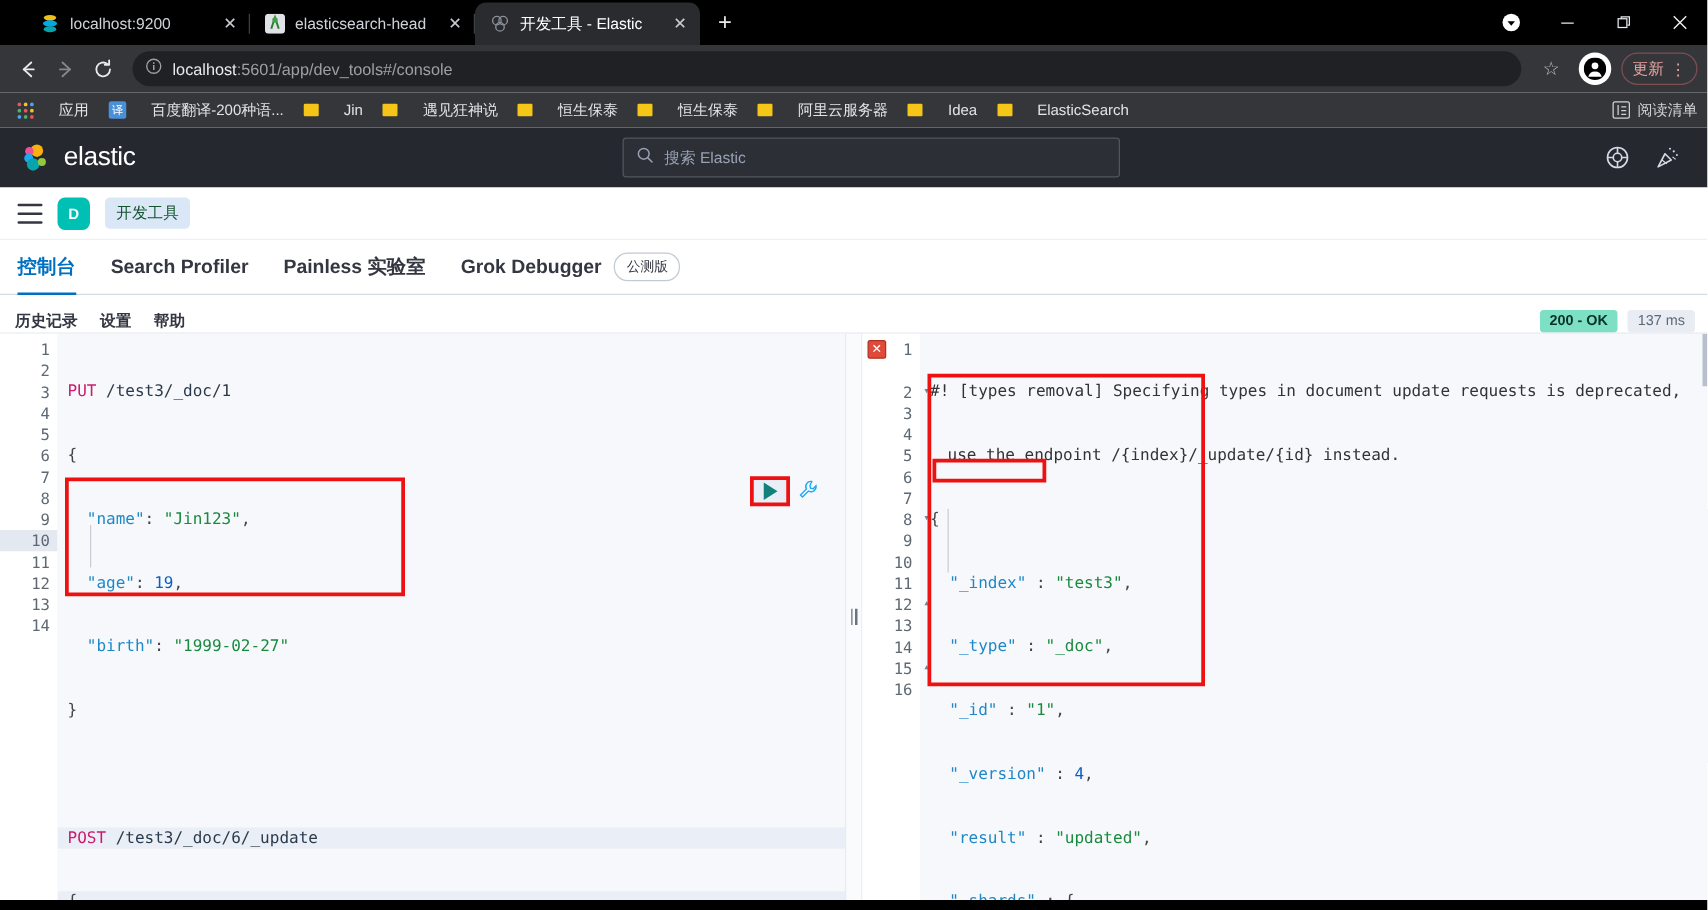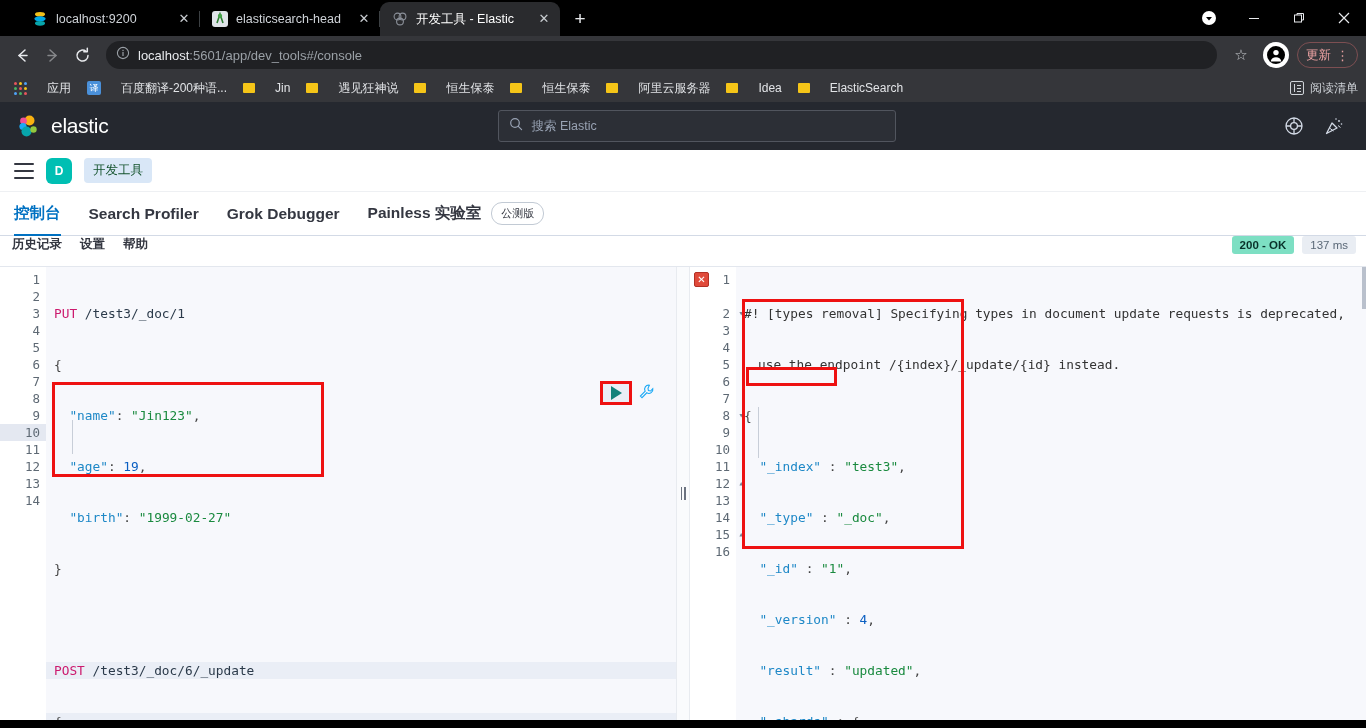--- a/index.html
+++ b/index.html
@@ -143,21 +143,21 @@
   .etab.sel { color:#0071c2; }
   .etab.sel::after {
     content:""; position:absolute; left:0; right:0; bottom:0; height:2px; background:#0071c2;
   }
   .beta-pill {
     border:1px solid #c2cad4; border-radius:11px; font-size:11px; color:#343741;
     padding: 3px 9px; font-weight:normal; margin-left:-18px;
   }
 
   .subbar {
-    height: 30px; display:flex; align-items:flex-start; gap:18px; padding: 0 12px;
+    height: 30px; display:flex; align-items:flex-end; gap:18px; padding: 0 12px;
     flex:none; position:relative; background:#fff;
   }
   .subbar-item { font-size:12.5px; color:#343741; font-weight:bold; }
   .status-wrap { position:absolute; right:10px; display:flex; align-items:center; gap:8px; }
   .pill-ok { background:#7ddfc3; color:#08312a; font-size:11.5px; padding:3px 8px; border-radius:3px; font-weight:bold; }
   .pill-ms { background:#e9edf3; color:#5a6877; font-size:11.5px; padding:3px 8px; border-radius:3px; }
 
   
   .console { flex:1; display:flex; min-height:0; border-top:1px solid #e3e7ee; position:relative; }
 
@@ -435,22 +435,22 @@
           <i></i>
           <i></i>
         </span>
       <span class="space-badge">D</span>
       <span class="bc-pill">开发工具</span>
     </div>
 
     <div class="tabs-row">
       <div class="etab sel">控制台</div>
       <div class="etab">Search Profiler</div>
+      <div class="etab">Painless 实验室</div>
       <div class="etab">Grok Debugger</div>
-      <div class="etab">Painless 实验室</div>
       <div class="beta-pill">公测版</div>
     </div>
 
     <div class="subbar">
       <span class="subbar-item">历史记录</span>
       <span class="subbar-item">设置</span>
       <span class="subbar-item">帮助</span>
       <span class="status-wrap">
         <span class="pill-ok">200 - OK</span>
         <span class="pill-ms">137 ms</span>

